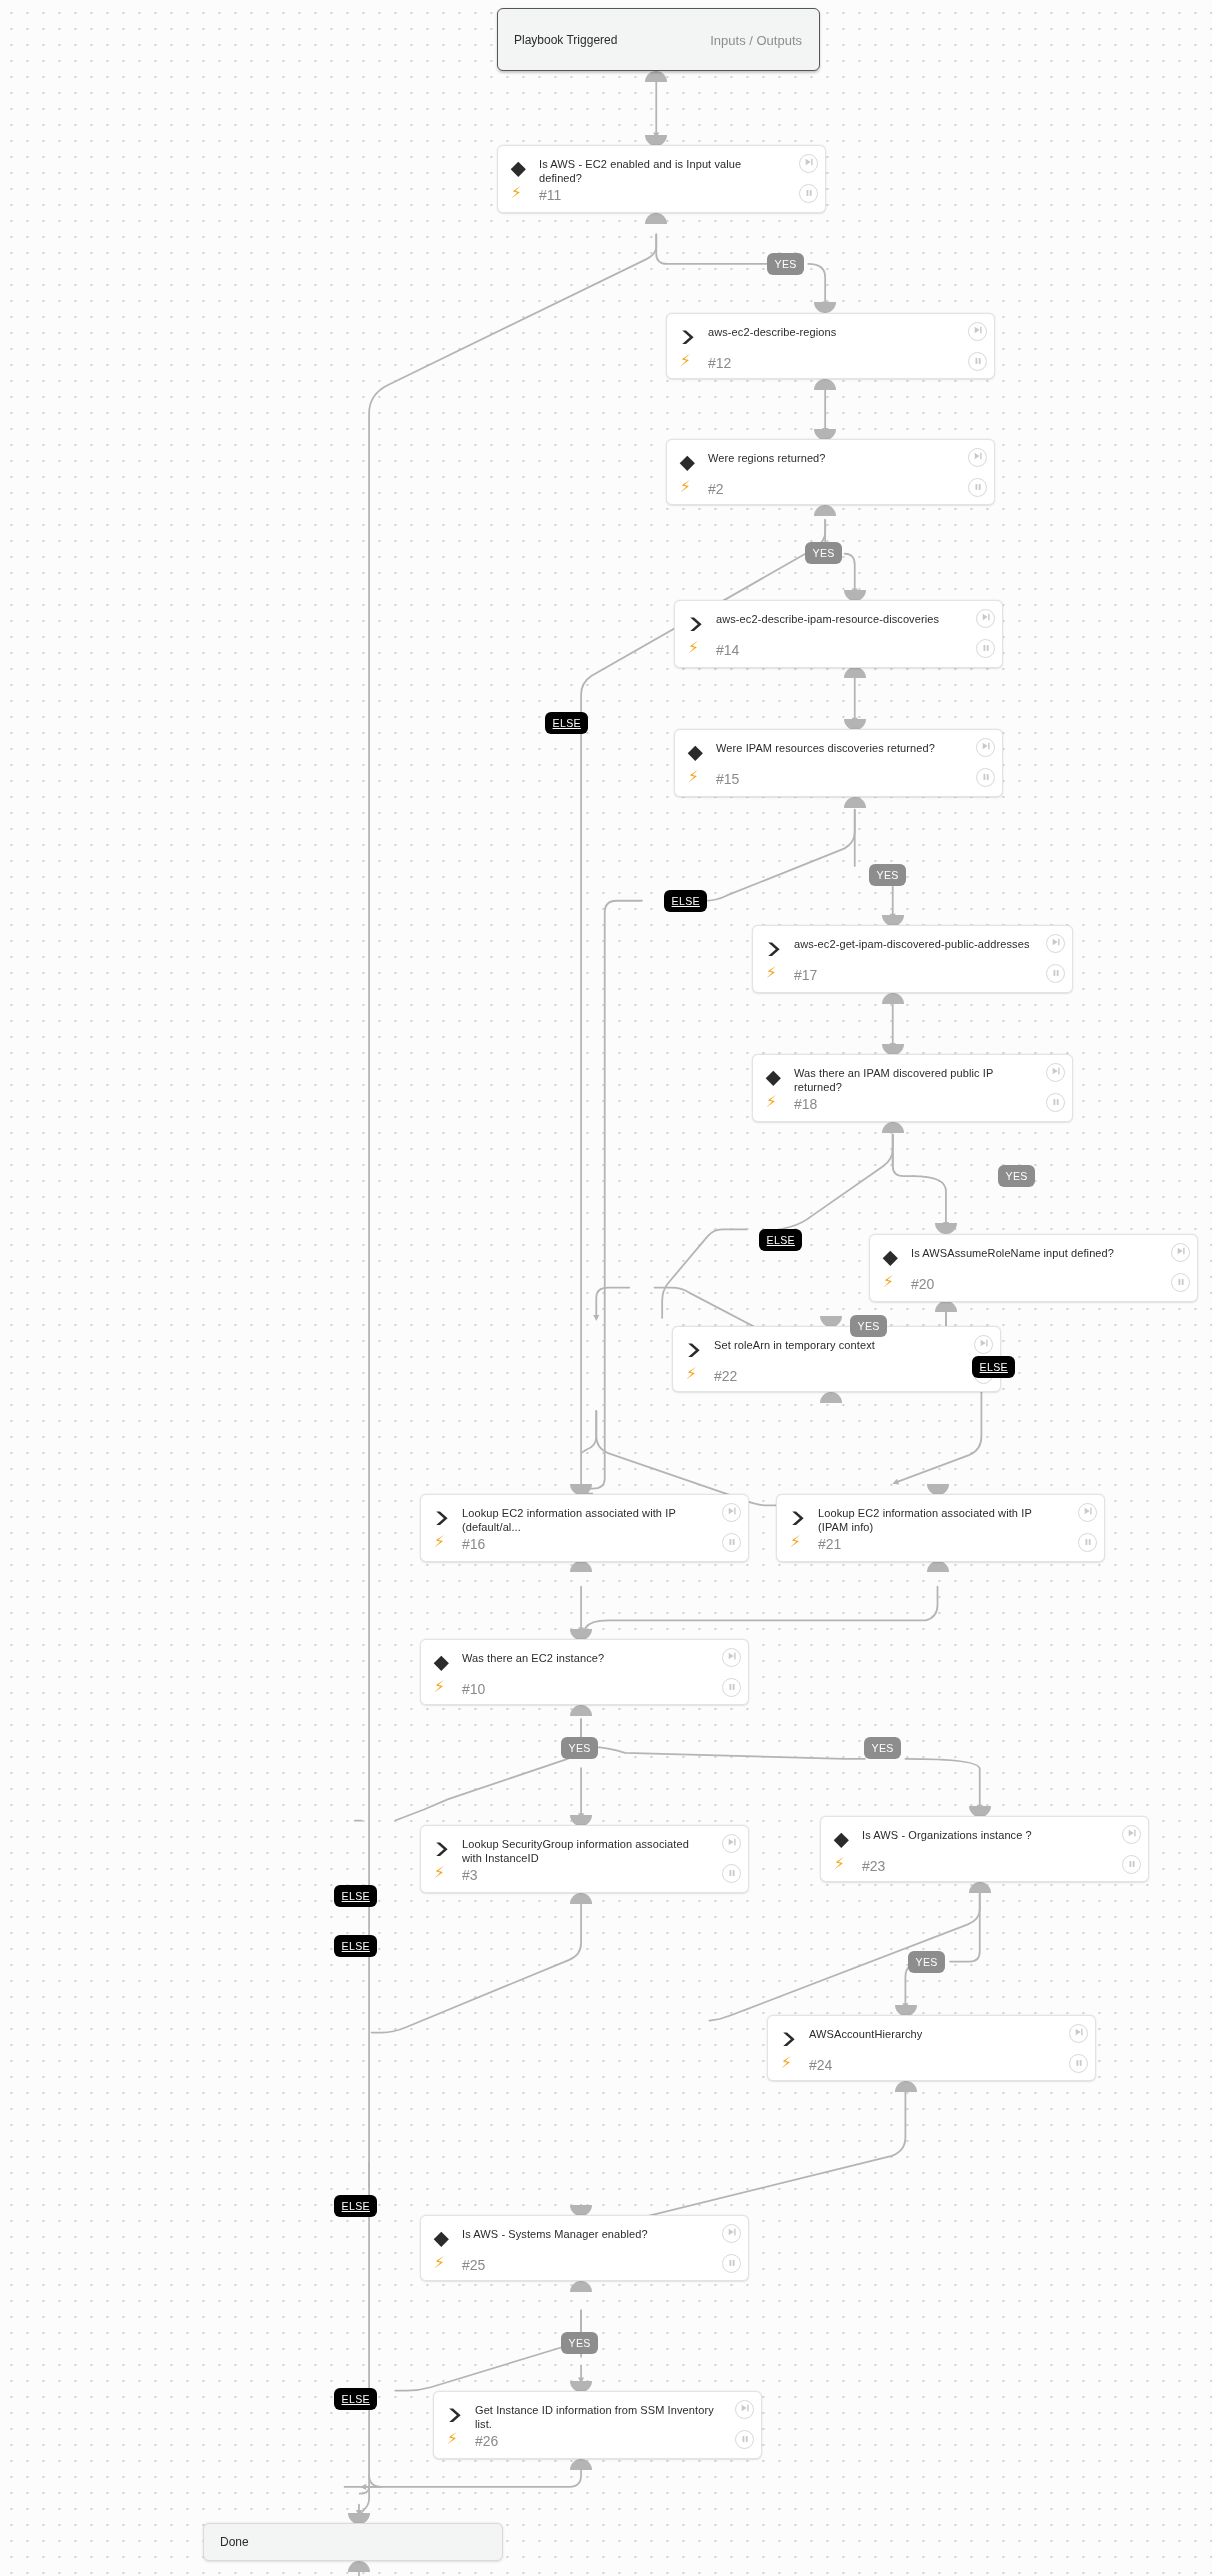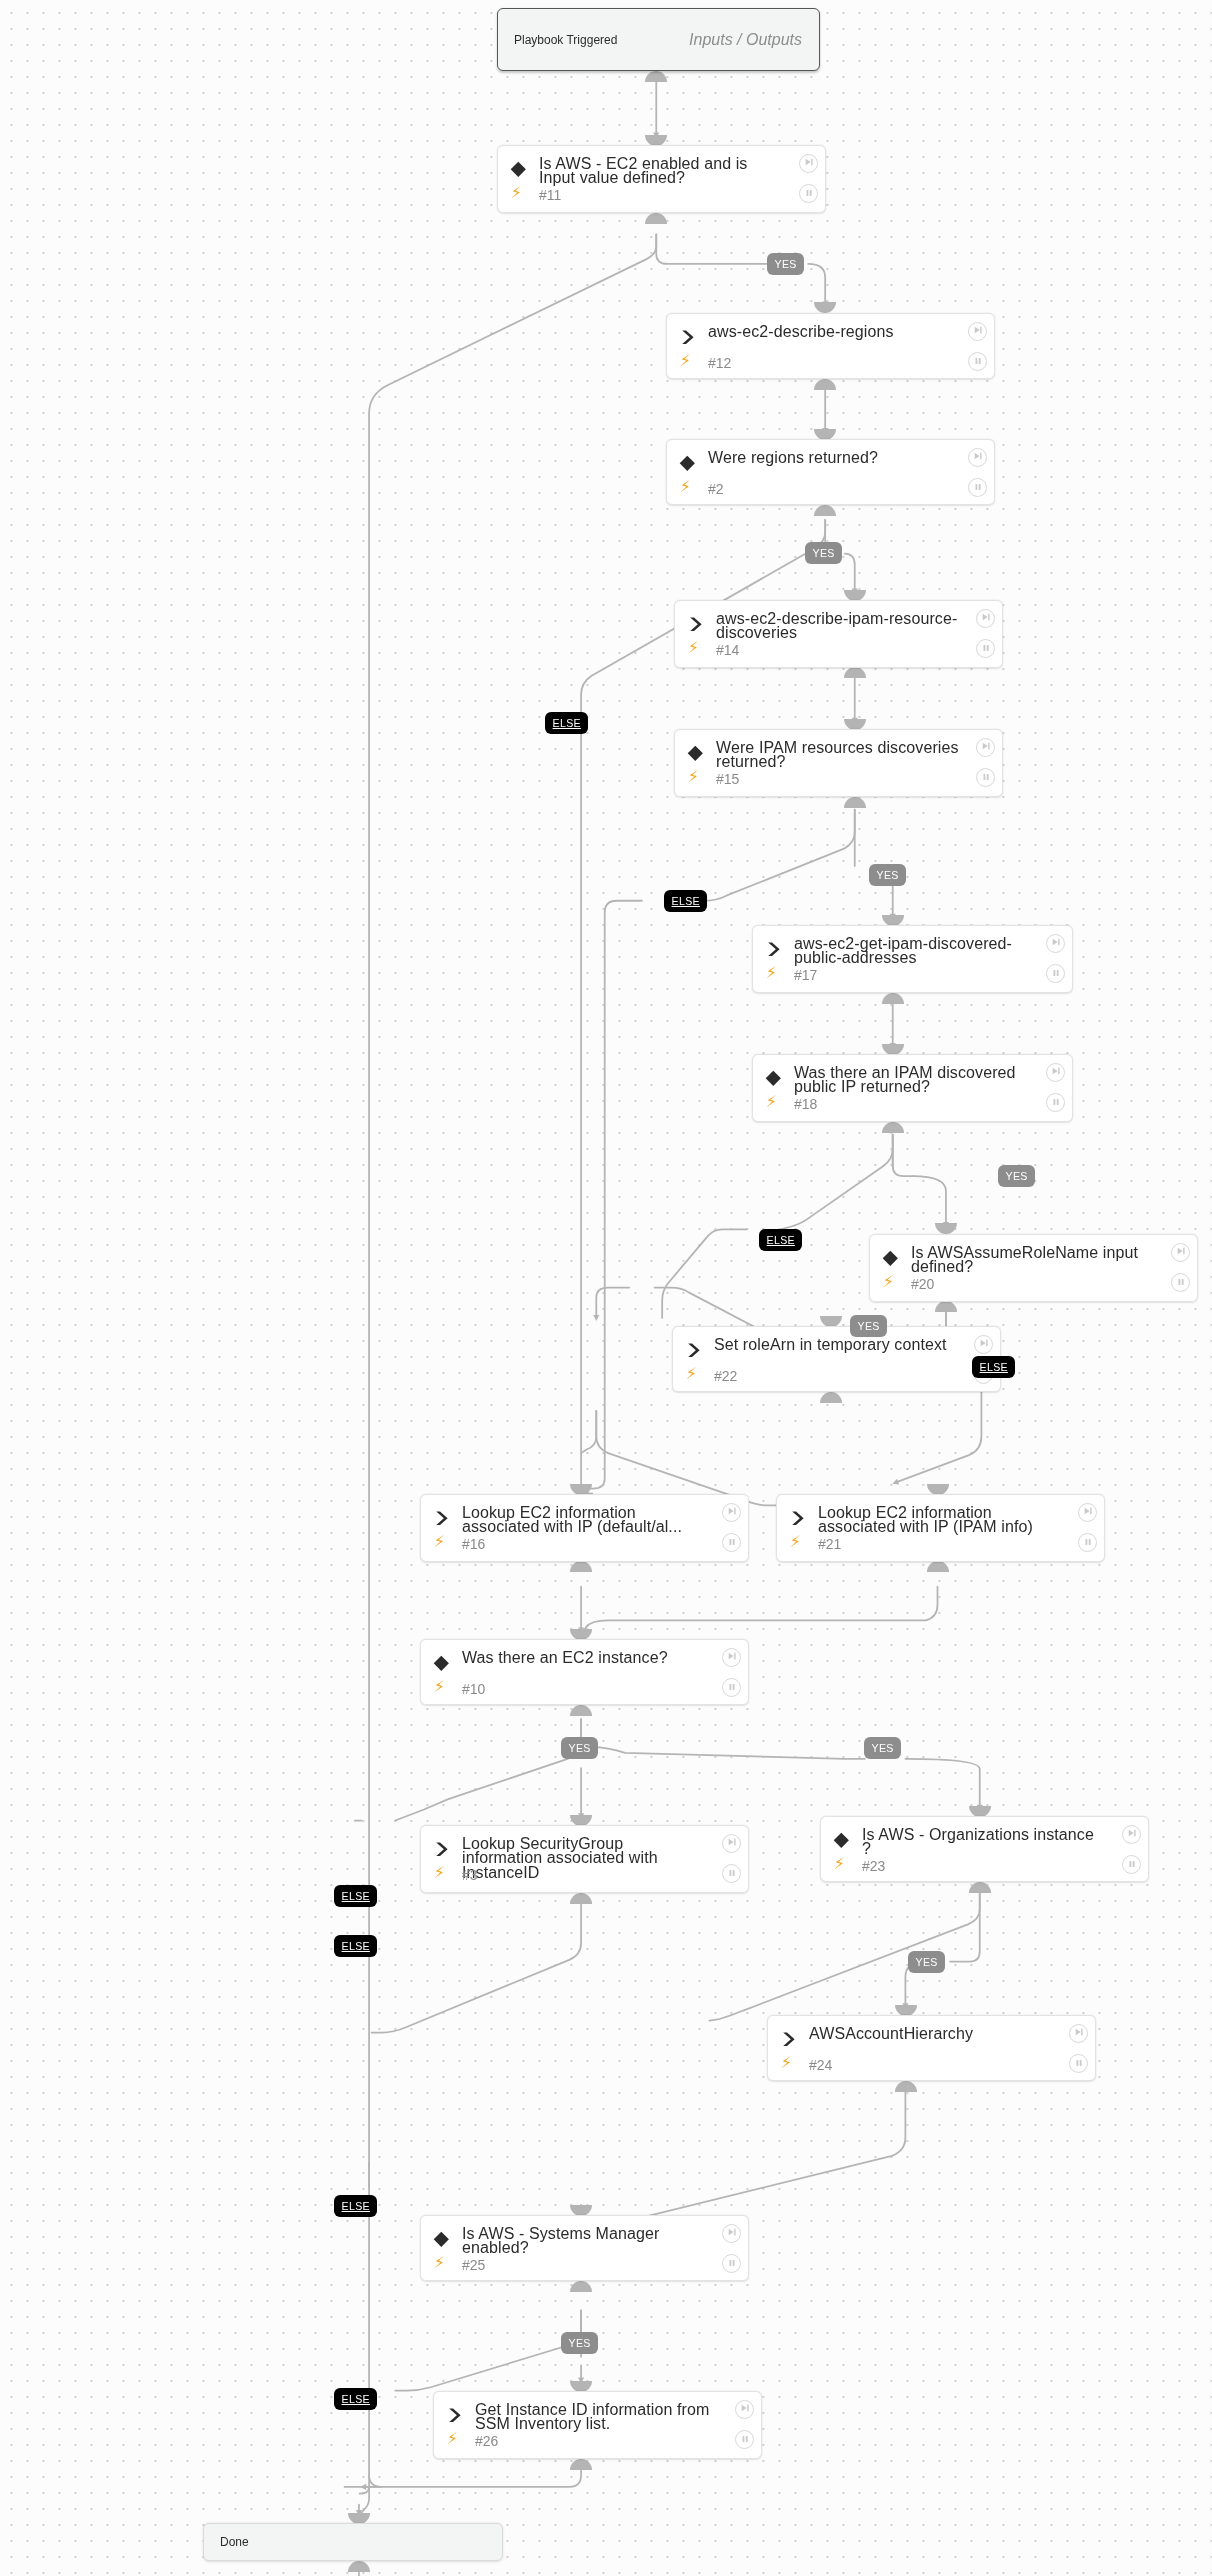--- a/index.html
+++ b/index.html
@@ -34,21 +34,21 @@
     position:absolute;left:11px;top:13.5px;
     width:18.6px;height:18.6px;
   }
   .bolt{
     position:absolute;left:12.7px;top:39px;
     font-size:16px;line-height:16px;color:#f5a623;
     font-family:"DejaVu Sans", sans-serif;
   }
   .title{
     position:absolute;left:41px;top:11px;right:41px;
-    font-size:16px;line-height:14.4px;color:#2b2b2b;
+    font-size:11px;line-height:14.4px;color:#2b2b2b;
     letter-spacing:0.1px;
   }
   .numid{
     position:absolute;left:41px;top:41px;
     font-size:14px;color:#8a8a8a;
   }
   .ctrl{
     position:absolute;right:6.8px;
     width:17px;height:17px;border-radius:50%;
     border:1.1px solid #d8d8d8;
@@ -68,21 +68,21 @@
     box-shadow:0 1.7px 2.5px rgba(0,0,0,.22);
     z-index:5;
   }
   .terminal.soft{border:0.8px solid #dadada;box-shadow:0 0.8px 2.5px rgba(0,0,0,.12);}
   .terminal .tlabel{
     position:absolute;left:16px;top:50%;transform:translateY(-50%);
     font-size:12px;color:#2b2b2b;
   }
   .terminal .tsub{
     position:absolute;right:17px;top:50%;transform:translateY(-50%);
-    font-size:16px;color:#8d8d8d;font-style:italic;
+    font-size:13px;color:#8d8d8d;
   }
 
   
   .port{
     position:absolute;width:22px;height:11px;background:#b4b4b4;z-index:4;
   }
   .port.in{border-radius:0 0 11px 11px;}
   .port.out{border-radius:11px 11px 0 0;}
 
   

